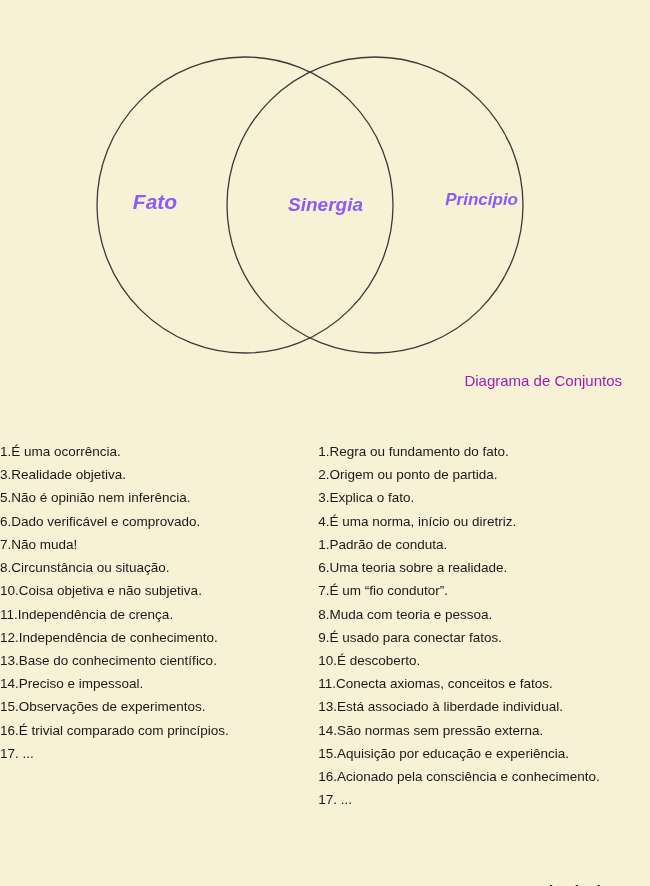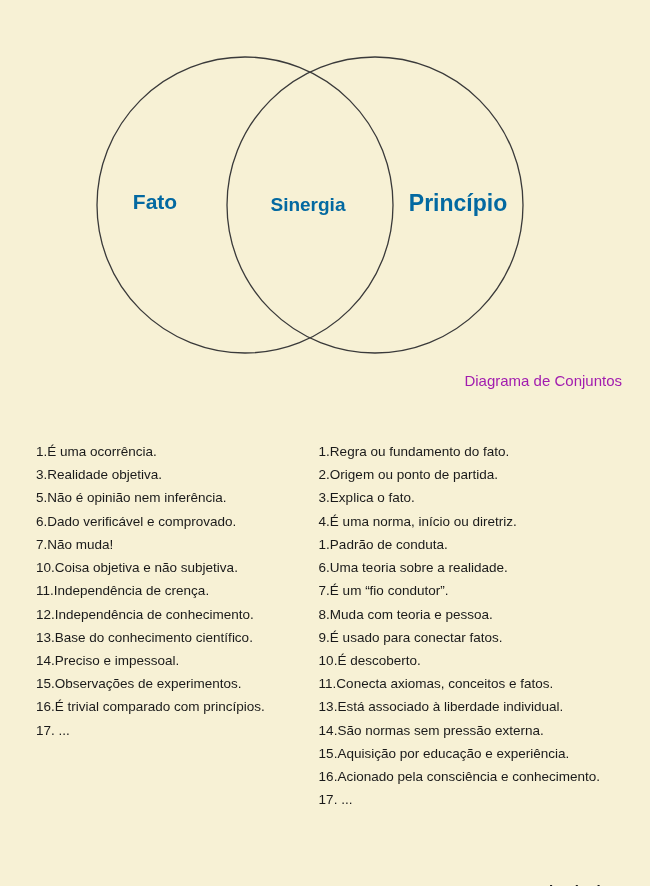--- a/index.html
+++ b/index.html
@@ -31,42 +31,44 @@
     height: 400px;
   }
   .venn-svg {
     position: absolute;
     left: 0;
     top: 0;
   }
   .venn-label {
     position: absolute;
     font-weight: bold;
-    color: #0369a1;
+    color: #8b5cf6;
     white-space: nowrap;
     text-align: center;
+    font-style: italic;
   }
   .venn-label.left {
     left: 100px;
     top: 190px;
     width: 110px;
     font-size: 21px;
   }
   .venn-label.center {
     left: 253px;
     top: 194px;
     width: 110px;
     font-size: 19px;
+    text-align: right;
   }
   .venn-label.right {
     left: 398px;
     top: 190px;
     width: 120px;
-    font-size: 23px;
-    text-align: center;
+    font-size: 17px;
+    text-align: right;
   }
 
   .diagram-caption {
     position: absolute;
     right: 28px;
     top: 372px;
     font-size: 15px;
     color: #a21caf;
   }
 
@@ -77,21 +79,20 @@
     top: 440px;
     width: 650px;
     display: flex;
     flex-direction: row;
   }
   .list-col {
     box-sizing: border-box;
   }
   .list-col.left-col {
     width: 312px;
-    padding-left: 36px;
   }
   .list-col.right-col {
     width: 338px;
     padding-left: 0px;
     margin-left: 12px;
   }
   .list-item {
     font-size: 13.5px;
     line-height: 1.72;
     color: #1a1a1a;
@@ -126,20 +127,21 @@
 
   <div class="diagram-caption">Diagrama de Conjuntos</div>
 
   <div class="lists">
     <div class="list-col left-col">
       <div class="list-item">1.É uma ocorrência.</div>
       <div class="list-item">3.Realidade objetiva.</div>
       <div class="list-item">5.Não é opinião nem inferência.</div>
       <div class="list-item">6.Dado verificável e comprovado.</div>
       <div class="list-item">7.Não muda!</div>
+      <div class="list-item">8.Circunstância ou situação.</div>
       <div class="list-item">10.Coisa objetiva e não subjetiva.</div>
       <div class="list-item">11.Independência de crença.</div>
       <div class="list-item">12.Independência de conhecimento.</div>
       <div class="list-item">13.Base do conhecimento científico.</div>
       <div class="list-item">14.Preciso e impessoal.</div>
       <div class="list-item">15.Observações de experimentos.</div>
       <div class="list-item">16.É trivial comparado com princípios.</div>
       <div class="list-item">17. ...</div>
     </div>
 

